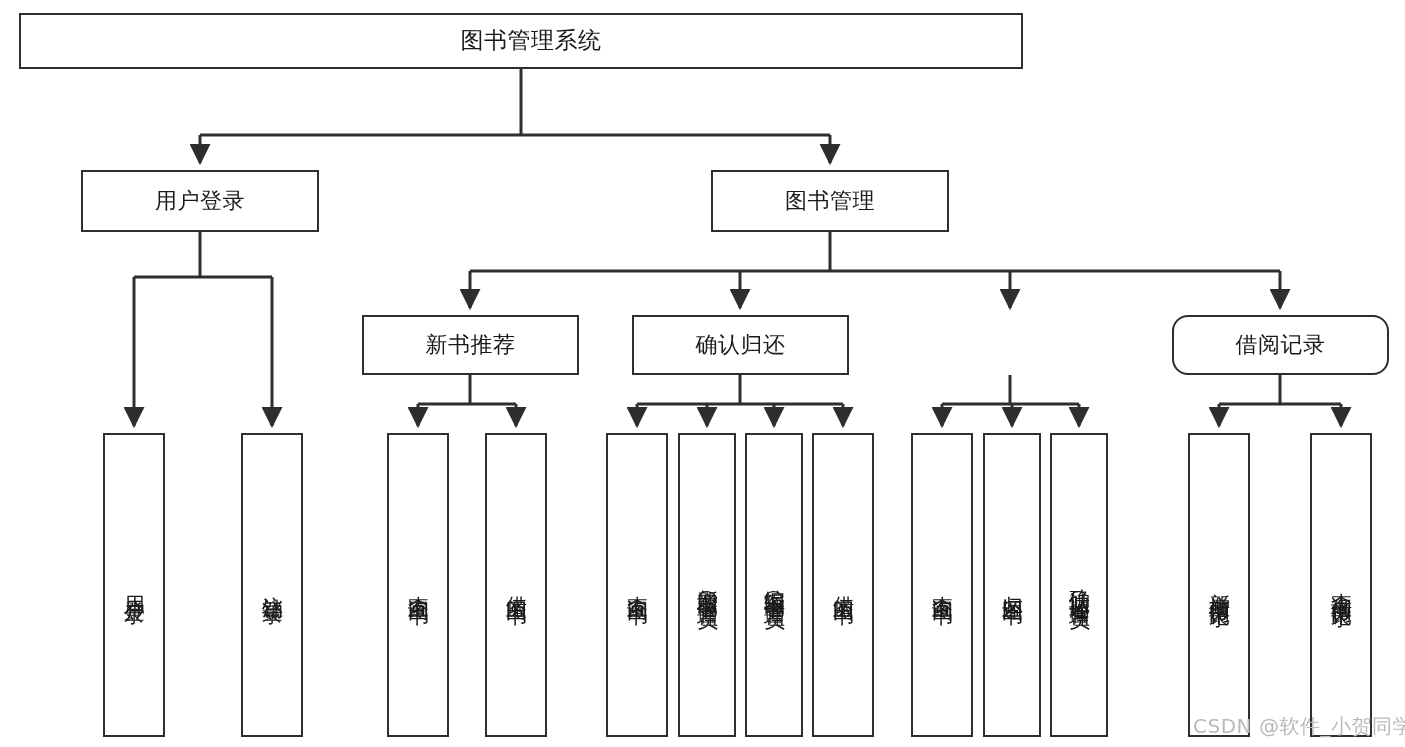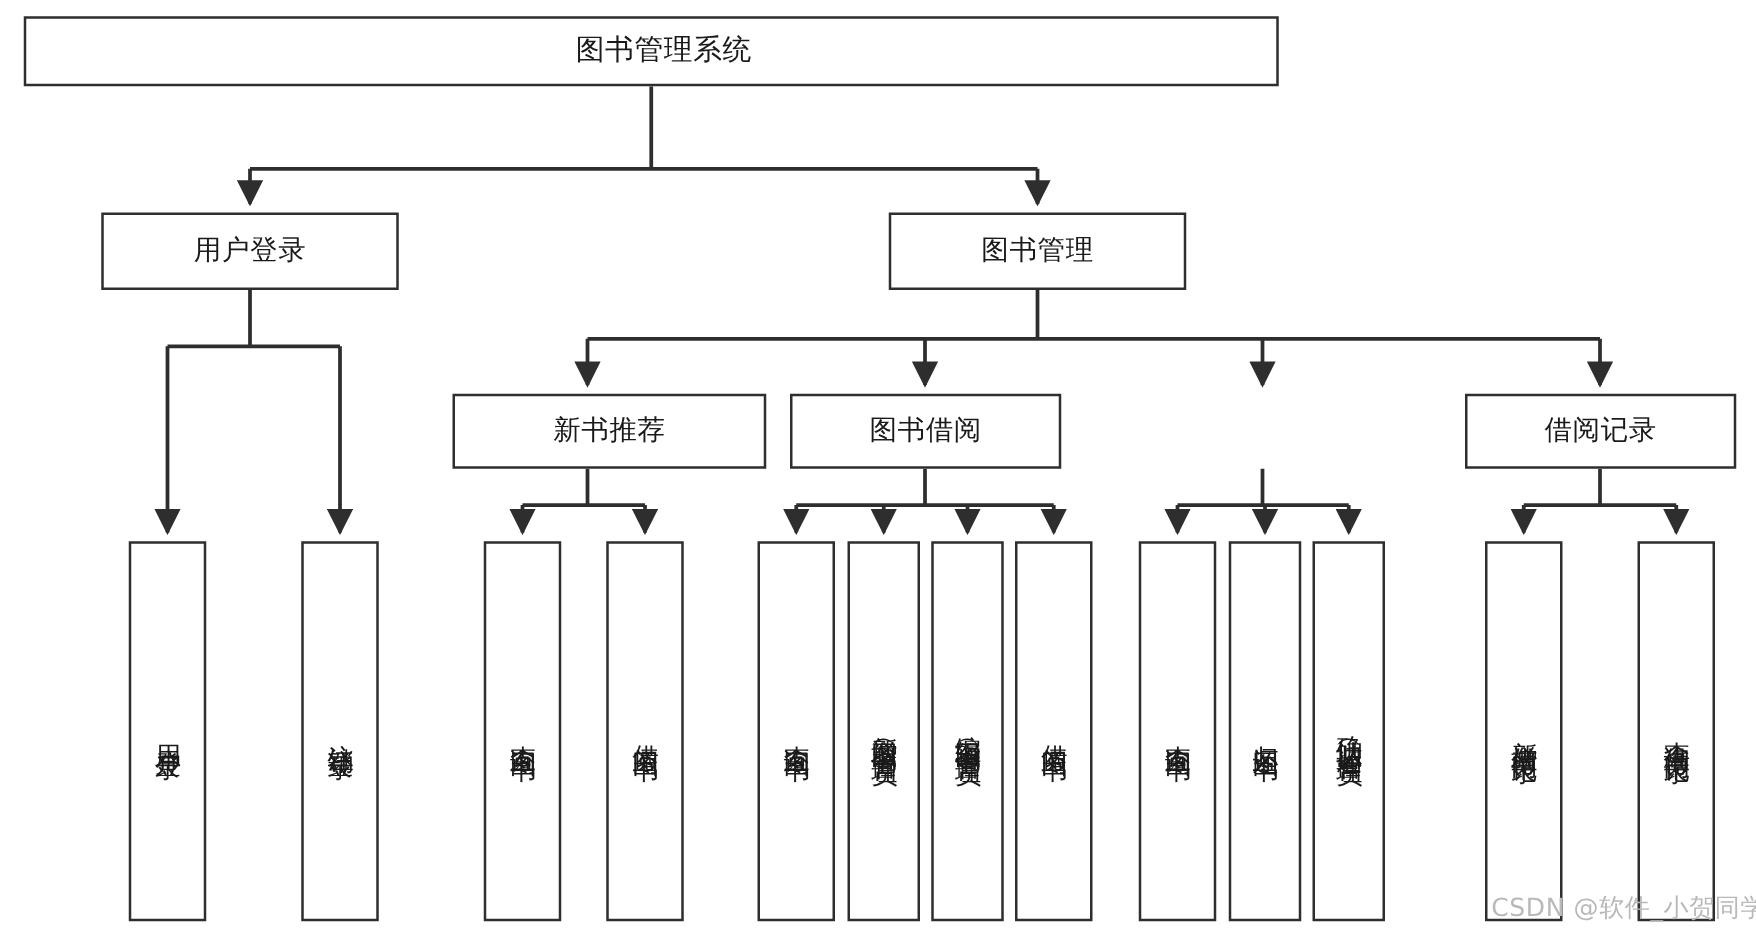--- a/index.html
+++ b/index.html
@@ -123,27 +123,27 @@
     <span class="label" style="color: rgb(26, 26, 26);">图书管理系统</span>
   </div>
 
   <div class="node horiz" style="left: 81px; top: 170px; width: 238px; height: 62px; border-color: rgb(46, 46, 46); background: rgb(255, 255, 255);">
     <span class="label" style="color: rgb(26, 26, 26);">用户登录</span>
   </div>
   <div class="node horiz" style="left: 711px; top: 170px; width: 238px; height: 62px; border-color: rgb(46, 46, 46); background: rgb(255, 255, 255);">
     <span class="label" style="color: rgb(26, 26, 26);">图书管理</span>
   </div>
 
-  <div class="node horiz" style="left: 362px; top: 315px; width: 251px; height: 60px; border-color: rgb(46, 46, 46); background: rgb(255, 255, 255);">
+  <div class="node horiz" style="left: 362px; top: 315px; width: 217px; height: 60px; border-color: rgb(46, 46, 46); background: rgb(255, 255, 255);">
     <span class="label" style="color: rgb(26, 26, 26);">新书推荐</span>
   </div>
   <div class="node horiz" style="left: 632px; top: 315px; width: 217px; height: 60px; border-color: rgb(46, 46, 46); background: rgb(255, 255, 255);">
-    <span class="label" style="color: rgb(26, 26, 26);">图书借阅</span>
+    <span class="label" style="color: rgb(26, 26, 26);">确认归还</span>
   </div>
-  <div class="node horiz" style="left: 1172px; top: 315px; width: 217px; height: 60px; border-color: rgb(46, 46, 46); background: rgb(255, 255, 255);">
+  <div class="node horiz" style="left: 1172px; top: 315px; width: 217px; height: 60px; border-color: rgb(46, 46, 46); background: rgb(255, 255, 255); border-radius: 16px;">
     <span class="label" style="color: rgb(26, 26, 26);">借阅记录</span>
   </div>
 
   <div class="node vert" style="left: 103px; top: 433px; width: 62px; height: 304px; border-color: rgb(46, 46, 46); background: rgb(255, 255, 255);">
     <span class="label" style="color: rgb(26, 26, 26);">用户登录</span>
   </div>
   <div class="node vert" style="left: 241px; top: 433px; width: 62px; height: 304px; border-color: rgb(46, 46, 46); background: rgb(255, 255, 255);">
     <span class="label" style="color: rgb(26, 26, 26);">注销登录</span>
   </div>
   <div class="node vert" style="left: 387px; top: 433px; width: 62px; height: 304px; border-color: rgb(46, 46, 46); background: rgb(255, 255, 255);">

